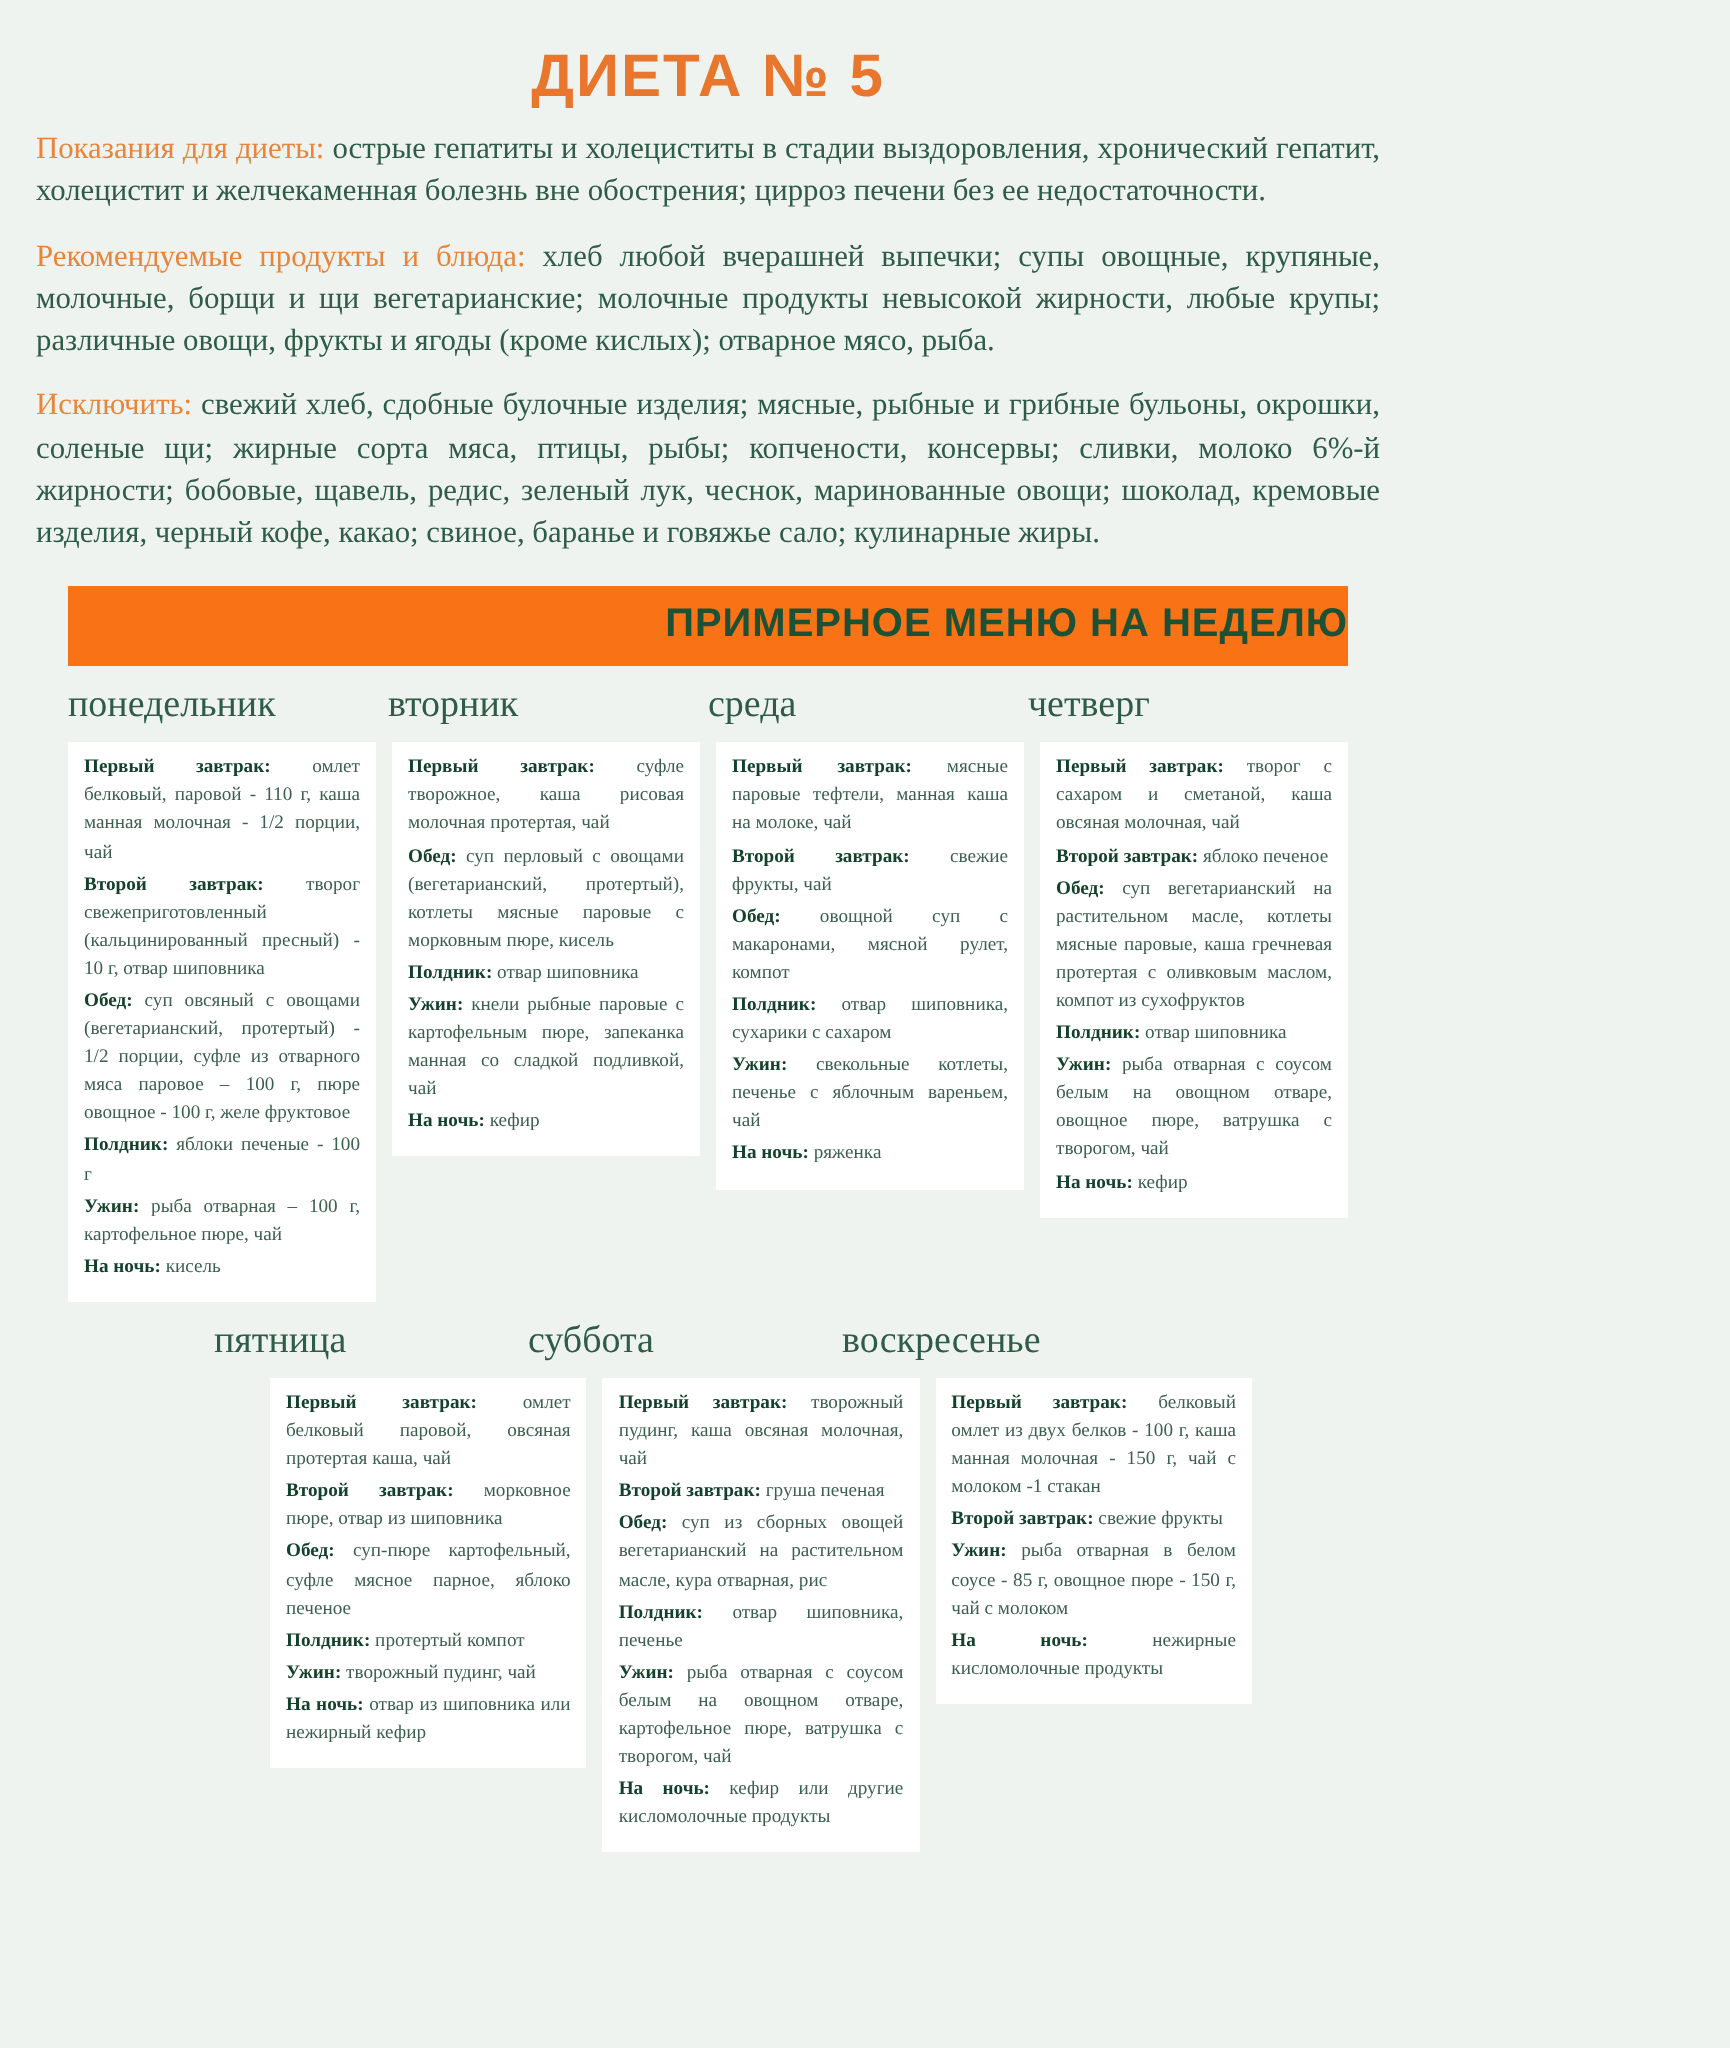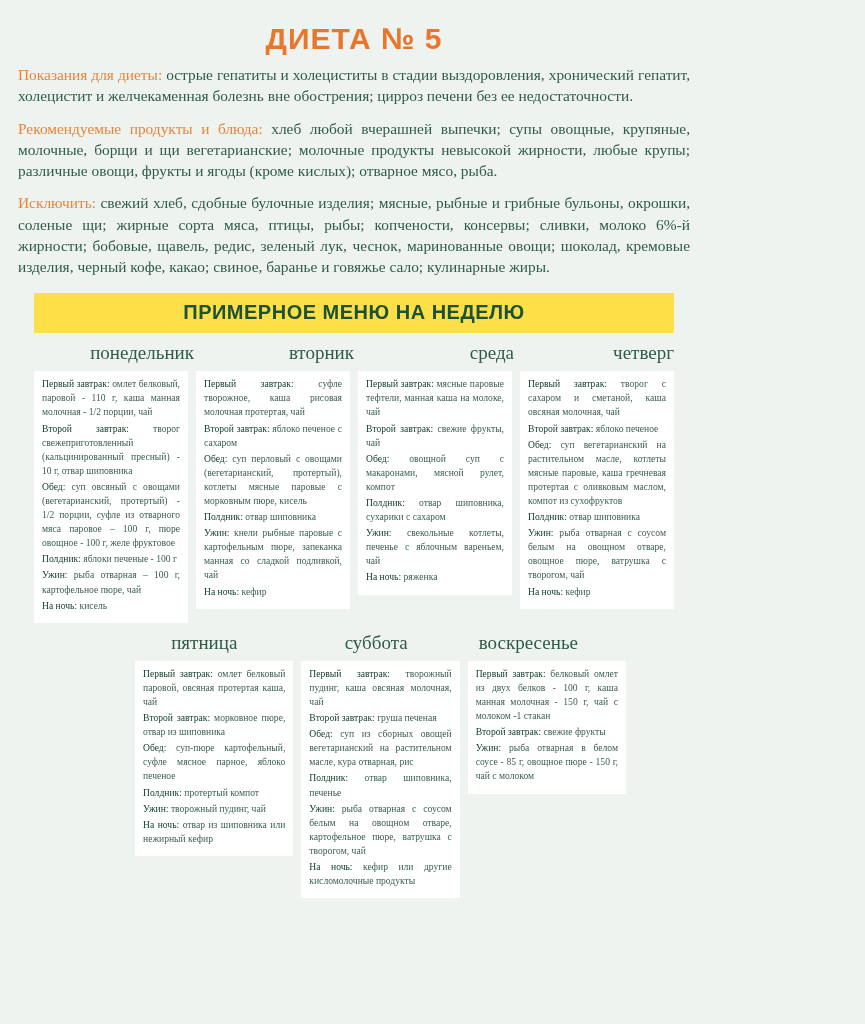--- a/index.html
+++ b/index.html
@@ -42,42 +42,42 @@
     text-align: justify;
     color: #2f5c47;
     margin: 0 0 11px 0;
   }
   .para .lead {
     color: #e8853a;
     font-weight: normal;
   }
   .menu-banner {
     margin: 16px 34px 0 34px;
-    background: #fde047;
-    text-align: center;
+    background: #f97316;
+    text-align: right;
     font-family: "Liberation Sans", sans-serif;
     font-weight: bold;
     font-size: 20px;
     letter-spacing: 0.5px;
     color: #1d5136;
     padding: 8px 0 9px 0;
   }
   .days-header {
     display: flex;
     padding: 0 34px;
     margin-top: 9px;
     margin-bottom: 7px;
   }
   .days-header.row2 {
-    padding-left: 67px;
+    padding-left: 107px;
     padding-right: 130px;
   }
   .day-name {
     flex: 1 1 0;
-    text-align: right;
+    text-align: left;
     font-size: 19px;
     color: #2f5c47;
     font-family: "Liberation Serif", serif;
   }
   .cards-row {
     display: flex;
     padding: 0 34px;
     gap: 8px;
     align-items: flex-start;
   }
@@ -92,21 +92,21 @@
     box-sizing: border-box;
     font-size: 9.6px;
     line-height: 1.47;
     color: #3c5f4f;
     text-align: justify;
   }
   .meal {
     margin: 0 0 2px 0;
   }
   .meal .meal-label {
-    font-weight: normal;
+    font-weight: bold;
     color: #14412c;
   }
   .meal .meal-text {
     color: #3c5f4f;
   }
 </style>
 </head>
 <body>
 
 <div class="page">
@@ -140,21 +140,20 @@
       <p class="meal"><span class="meal-label">Первый завтрак:</span><span class="meal-text"> омлет белковый, паровой - 110 г, каша манная молочная - 1/2 порции, чай</span></p>
       <p class="meal"><span class="meal-label">Второй завтрак:</span><span class="meal-text"> творог свежеприготовленный (кальцинированный пресный) - 10 г, отвар шиповника</span></p>
       <p class="meal"><span class="meal-label">Обед:</span><span class="meal-text"> суп овсяный с овощами (вегетарианский, протертый) - 1/2 порции, суфле из отварного мяса паровое – 100 г, пюре овощное - 100 г, желе фруктовое</span></p>
       <p class="meal"><span class="meal-label">Полдник:</span><span class="meal-text"> яблоки печеные - 100 г</span></p>
       <p class="meal"><span class="meal-label">Ужин:</span><span class="meal-text"> рыба отварная – 100 г, картофельное пюре, чай</span></p>
       <p class="meal"><span class="meal-label">На ночь:</span><span class="meal-text"> кисель</span></p>
     </div>
 
     <div class="day-card">
       <p class="meal"><span class="meal-label">Первый завтрак:</span><span class="meal-text"> суфле творожное, каша рисовая молочная протертая, чай</span></p>
-      <p class="meal"><span class="meal-label">Второй завтрак:</span><span class="meal-text"> яблоко печеное с сахаром</span></p>
       <p class="meal"><span class="meal-label">Обед:</span><span class="meal-text"> суп перловый с овощами (вегетарианский, протертый), котлеты мясные паровые с морковным пюре, кисель</span></p>
       <p class="meal"><span class="meal-label">Полдник:</span><span class="meal-text"> отвар шиповника</span></p>
       <p class="meal"><span class="meal-label">Ужин:</span><span class="meal-text"> кнели рыбные паровые с картофельным пюре, запеканка манная со сладкой подливкой, чай</span></p>
       <p class="meal"><span class="meal-label">На ночь:</span><span class="meal-text"> кефир</span></p>
     </div>
 
     <div class="day-card">
       <p class="meal"><span class="meal-label">Первый завтрак:</span><span class="meal-text"> мясные паровые тефтели, манная каша на молоке, чай</span></p>
       <p class="meal"><span class="meal-label">Второй завтрак:</span><span class="meal-text"> свежие фрукты, чай</span></p>
       <p class="meal"><span class="meal-label">Обед:</span><span class="meal-text"> овощной суп с макаронами, мясной рулет, компот</span></p>
@@ -197,17 +196,18 @@
       <p class="meal"><span class="meal-label">Обед:</span><span class="meal-text"> суп из сборных овощей вегетарианский на растительном масле, кура отварная, рис</span></p>
       <p class="meal"><span class="meal-label">Полдник:</span><span class="meal-text"> отвар шиповника, печенье</span></p>
       <p class="meal"><span class="meal-label">Ужин:</span><span class="meal-text"> рыба отварная с соусом белым на овощном отваре, картофельное пюре, ватрушка с творогом, чай</span></p>
       <p class="meal"><span class="meal-label">На ночь:</span><span class="meal-text"> кефир или другие кисломолочные продукты</span></p>
     </div>
 
     <div class="day-card">
       <p class="meal"><span class="meal-label">Первый завтрак:</span><span class="meal-text"> белковый омлет из двух белков - 100 г, каша манная молочная - 150 г, чай с молоком -1 стакан</span></p>
       <p class="meal"><span class="meal-label">Второй завтрак:</span><span class="meal-text"> свежие фрукты</span></p>
       <p class="meal"><span class="meal-label">Ужин:</span><span class="meal-text"> рыба отварная в белом соусе - 85 г, овощное пюре - 150 г, чай с молоком</span></p>
+      <p class="meal"><span class="meal-label">На ночь:</span><span class="meal-text"> нежирные кисломолочные продукты</span></p>
     </div>
 
   </div>
 
 </div>
 
 </body></html>

